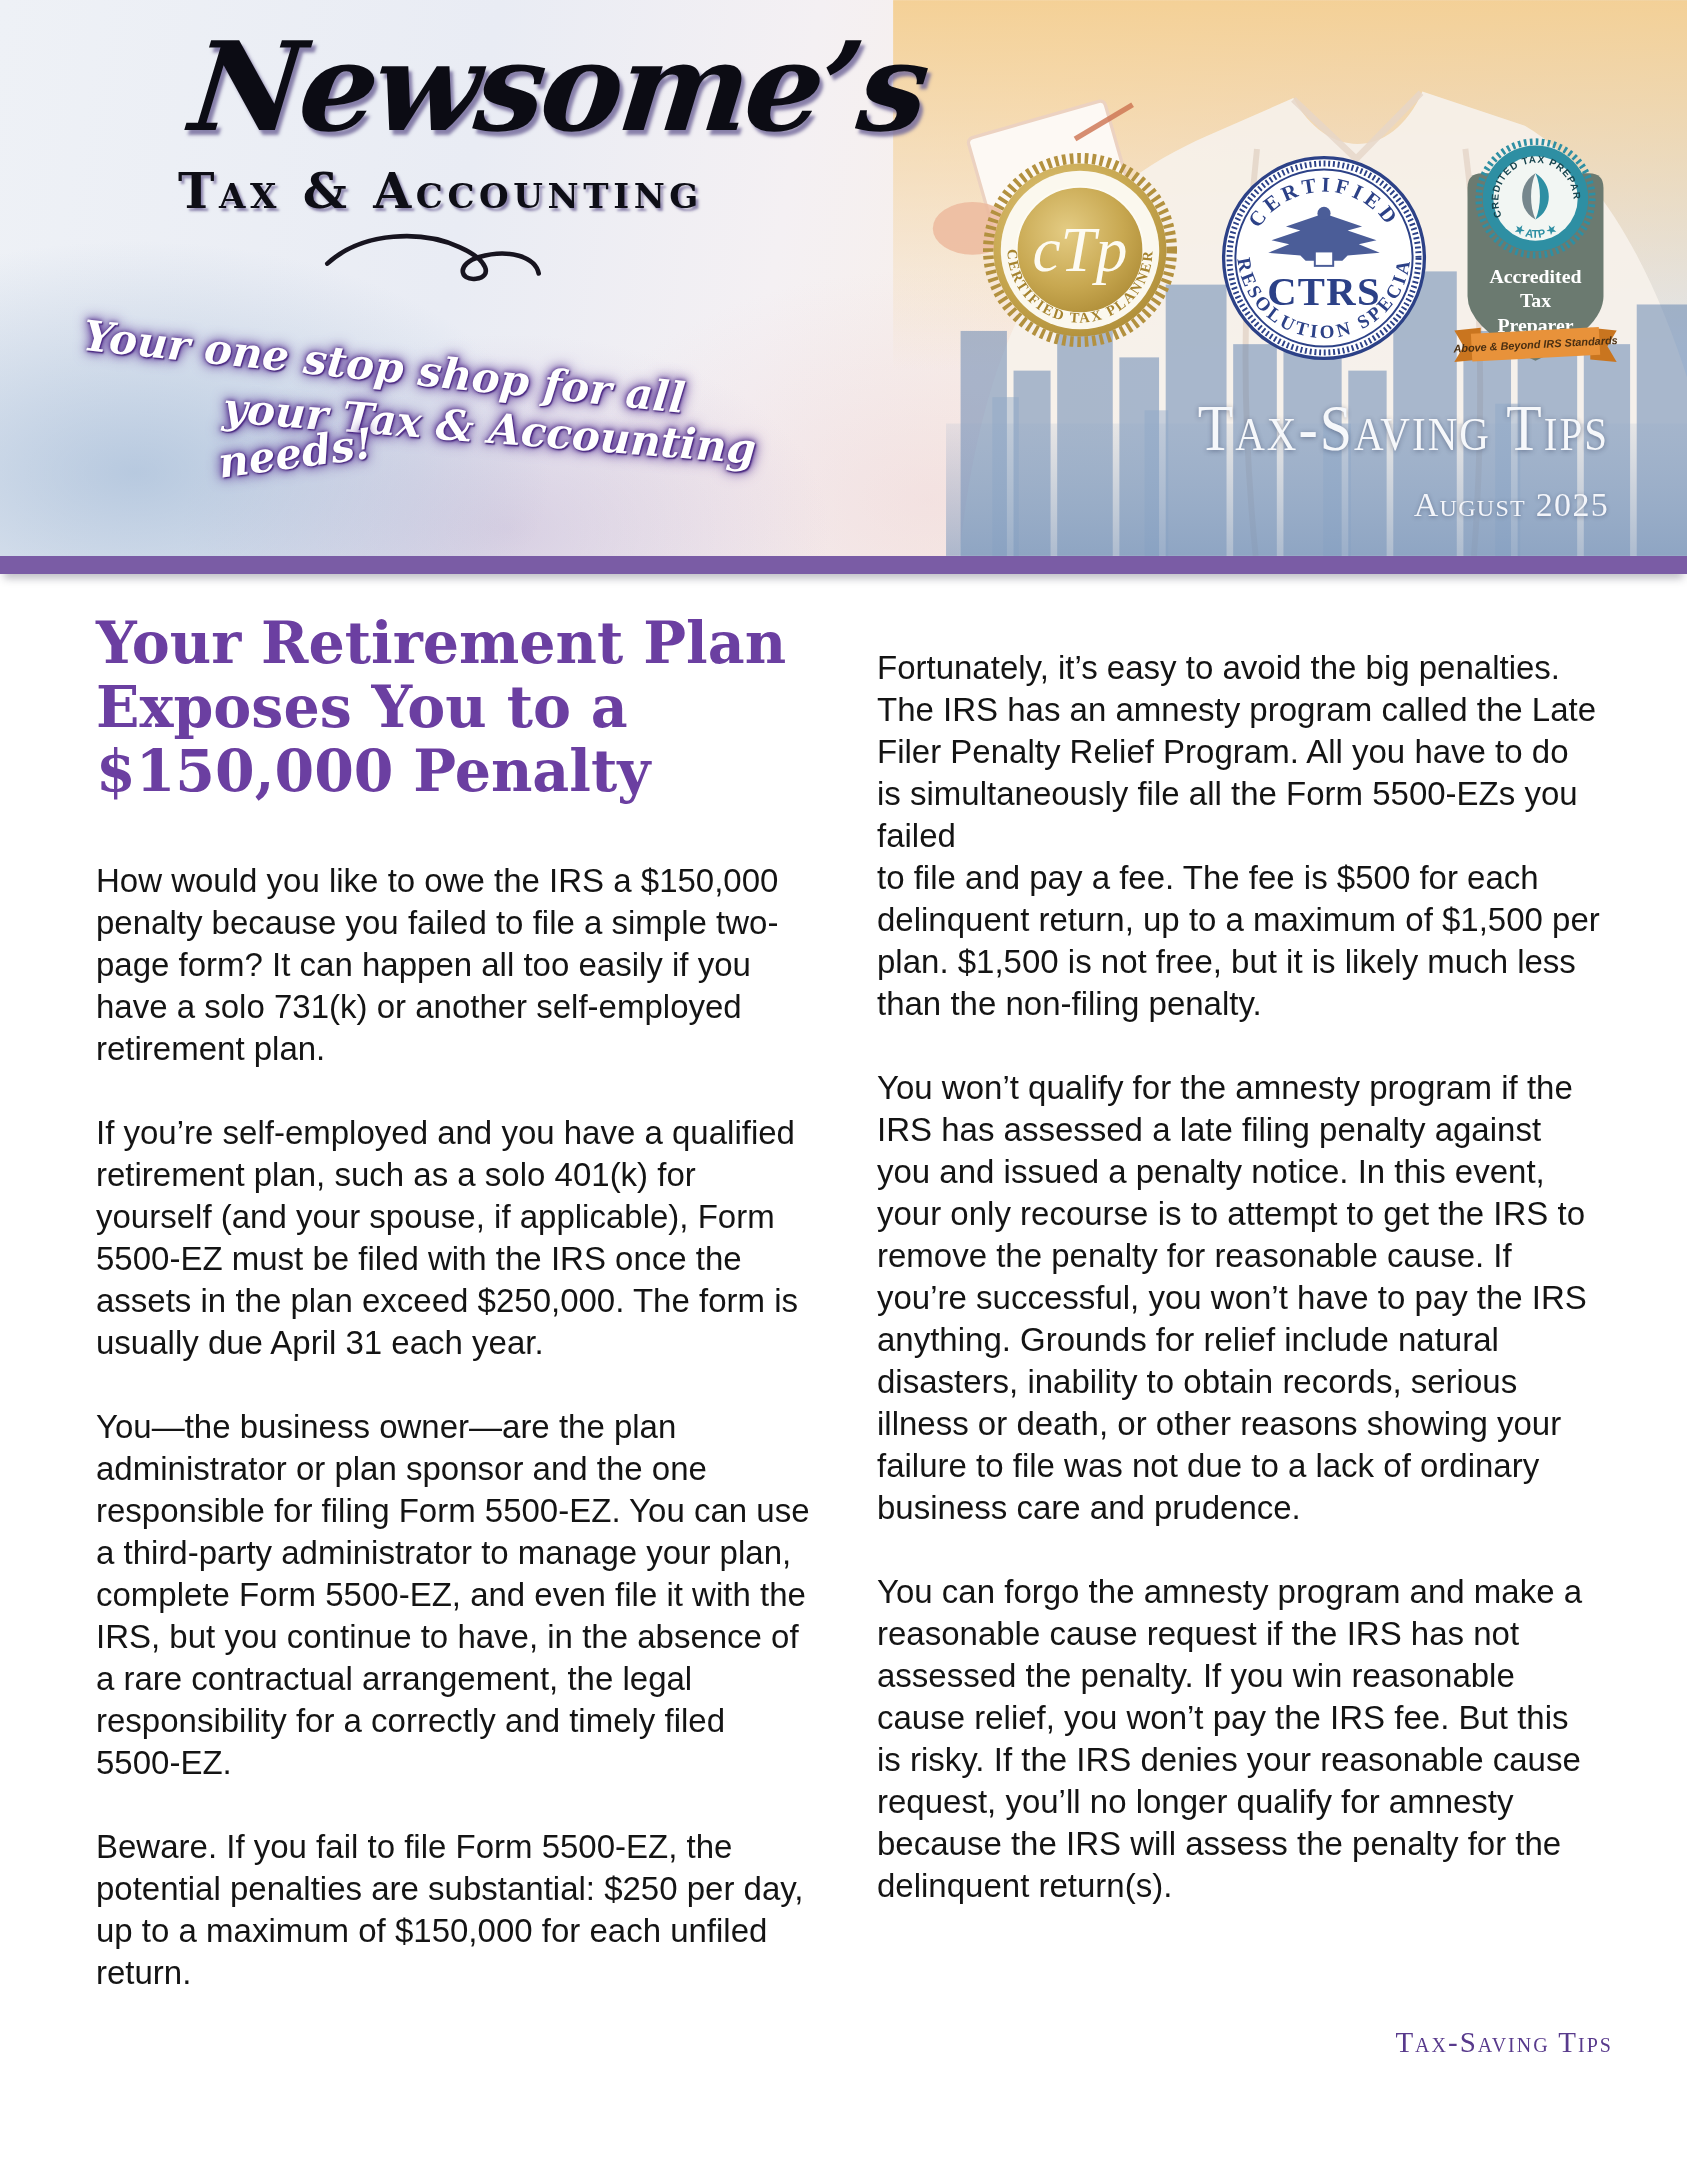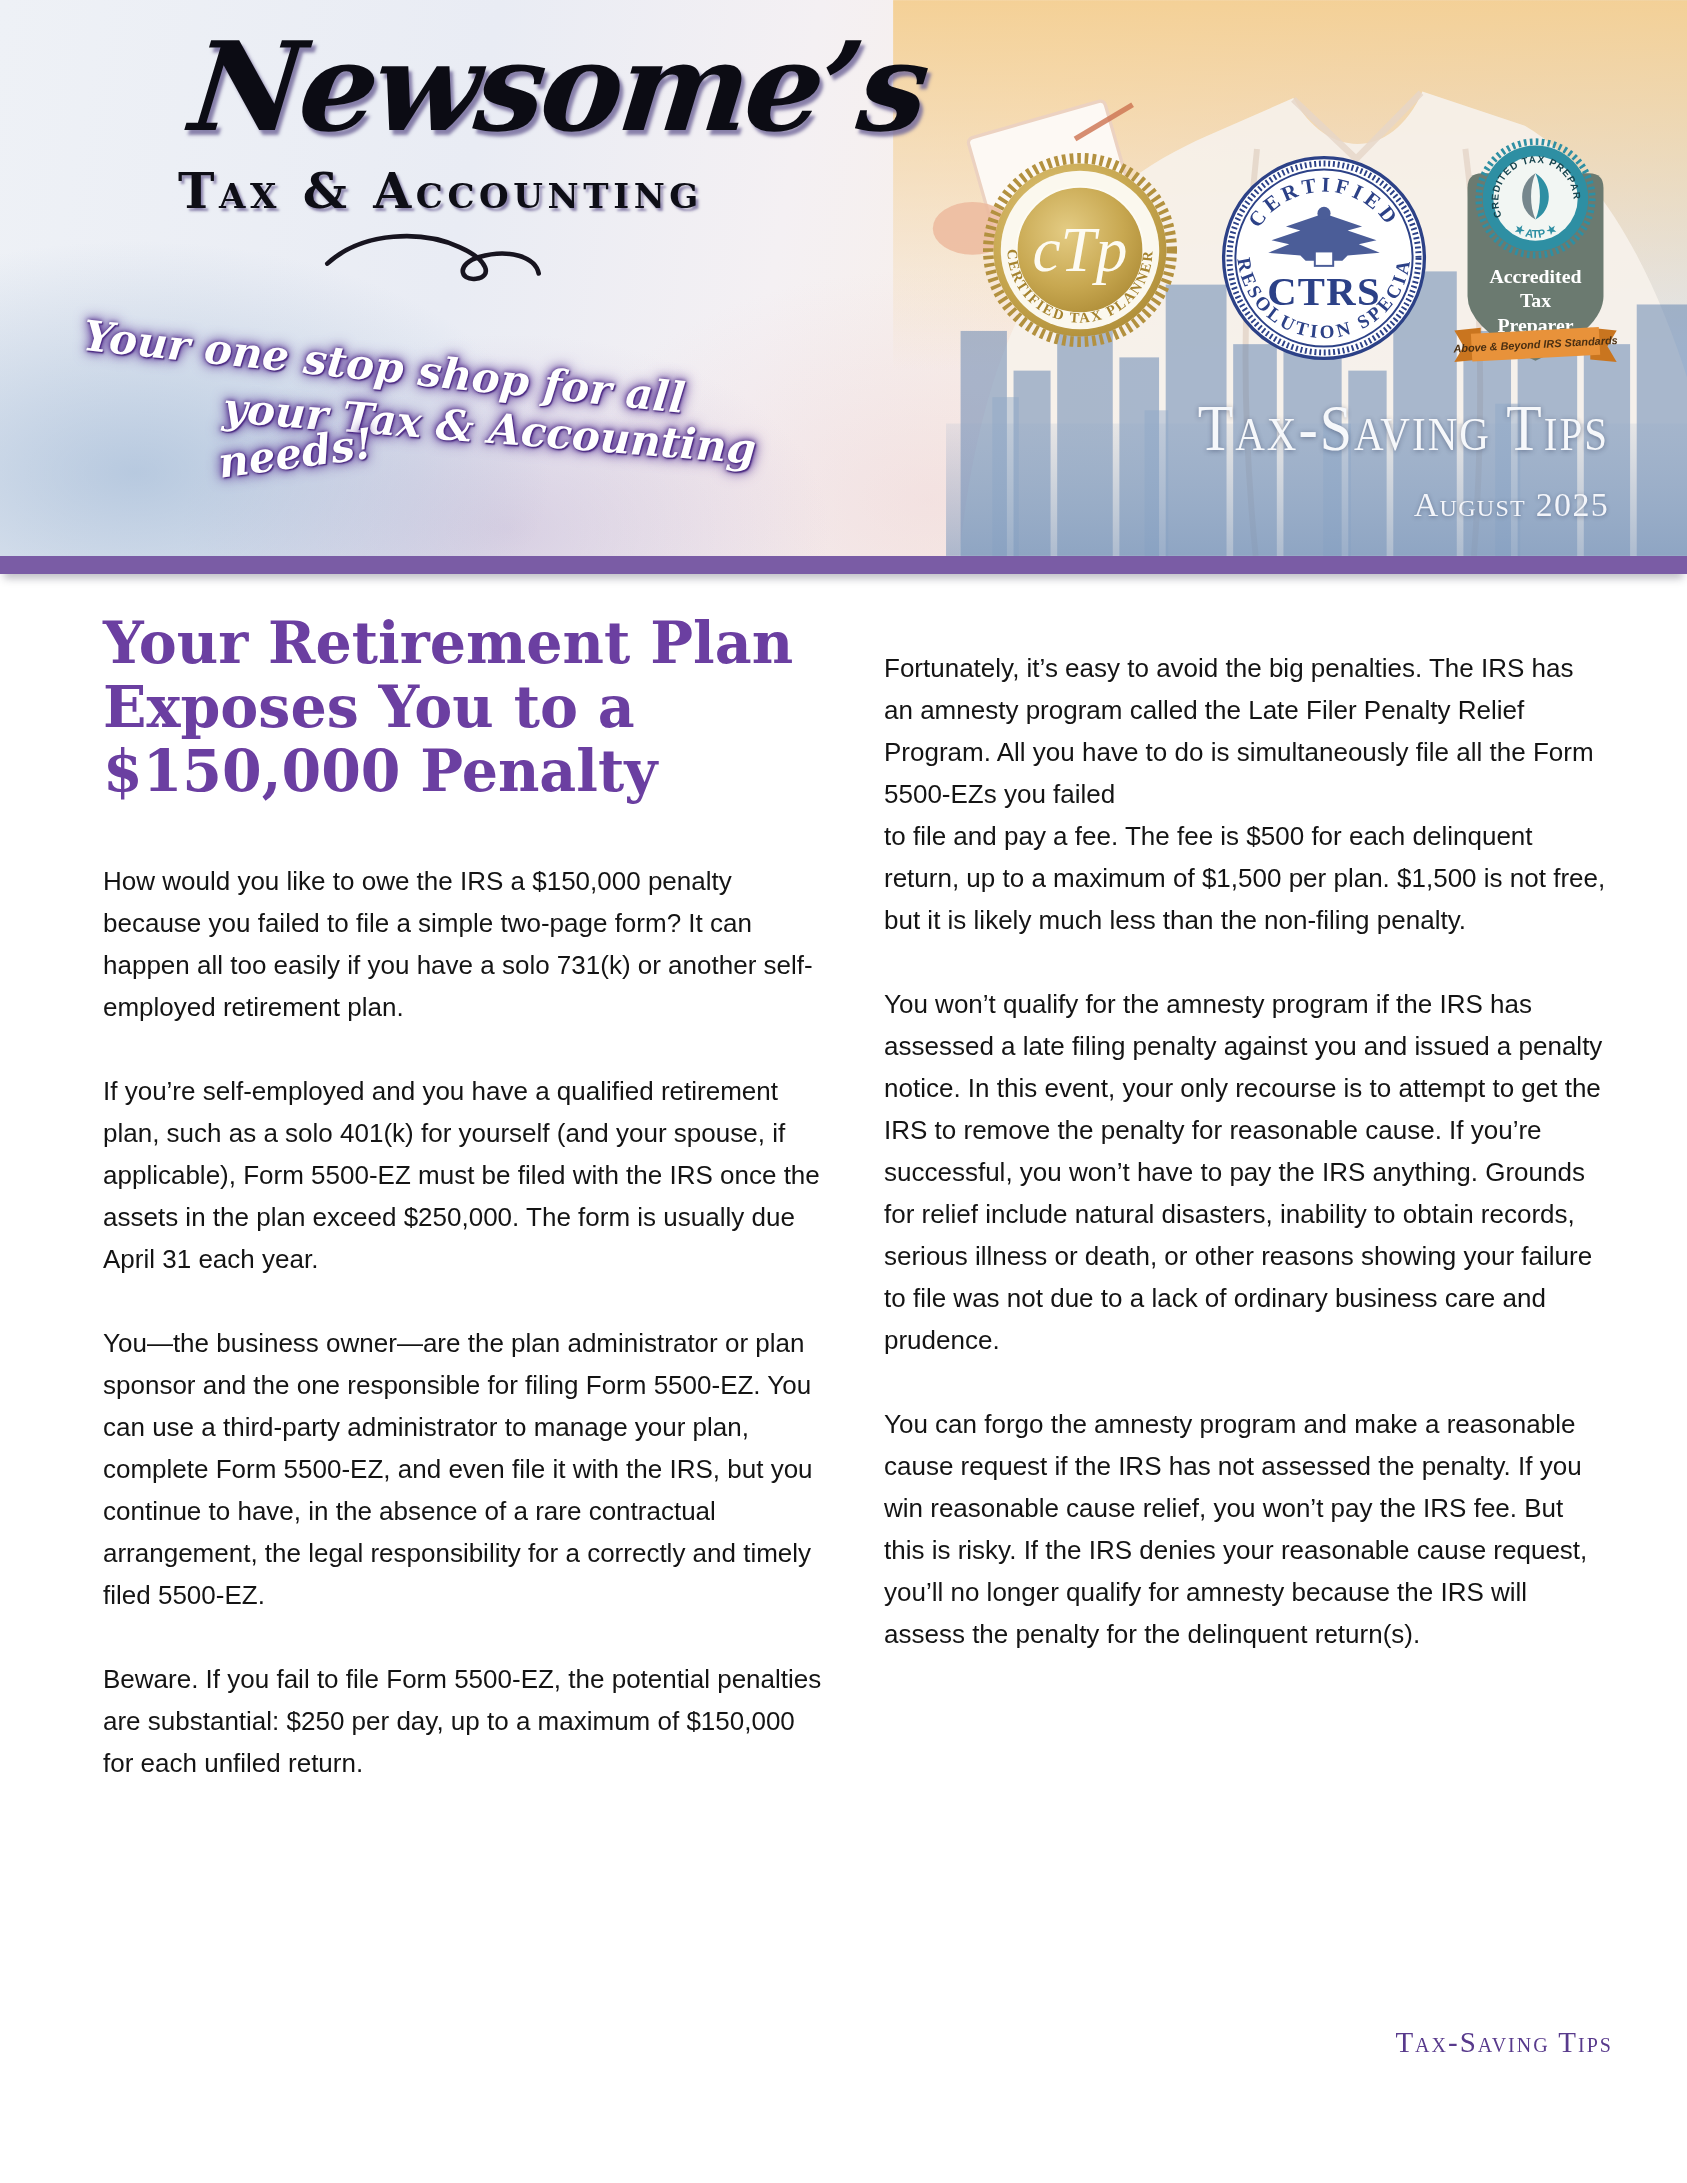--- a/index.html
+++ b/index.html
@@ -62,32 +62,32 @@
     font-family:"Liberation Serif","DejaVu Serif",serif;
     font-variant:small-caps;color:#f3f5fa;font-size:34px;letter-spacing:1.3px;
     margin-top:32px;text-shadow:0 1.3px 4px rgba(30,40,70,.4);
   }
   
   .divider{
     position:absolute;left:0;top:556px;width:1687px;height:18px;background:#7a5ca5;
     box-shadow:0 8px 8px -4px rgba(50,50,70,.35);
   }
   
-  .main{position:absolute;left:7px;top:574px;width:1377px;}
+  .main{position:absolute;left:0;top:574px;width:1377px;}
   .columns{
     display:grid;grid-template-columns:721px 724px;column-gap:60px;
     padding:37px 86px 0 96px;
   }
   .headline{
     font-family:"DejaVu Serif","Liberation Serif",serif;
     font-weight:bold;color:#6b3fa1;font-size:57px;line-height:64px;
     margin:0 0 57px 0;max-width:718px;
   }
   .para{
-    font-size:26px;line-height:42px;margin:0 0 42px 0;color:#141414;
+    font-size:33px;line-height:42px;margin:0 0 42px 0;color:#141414;
     white-space:pre-line;
   }
   .para strong{font-weight:normal;}
   .col-right{padding-top:36px;}
   .footer{
     position:absolute;right:74px;top:2026px;
     font-family:"Liberation Serif","DejaVu Serif",serif;
     font-variant:small-caps;color:#583a8c;font-size:29px;letter-spacing:2px;
   }
   

